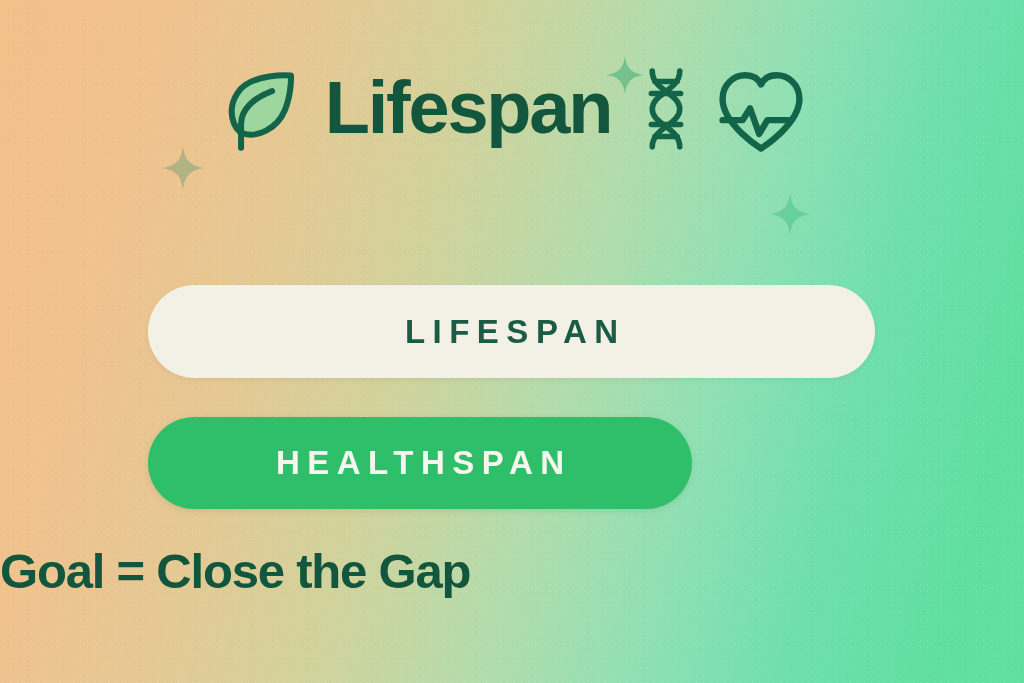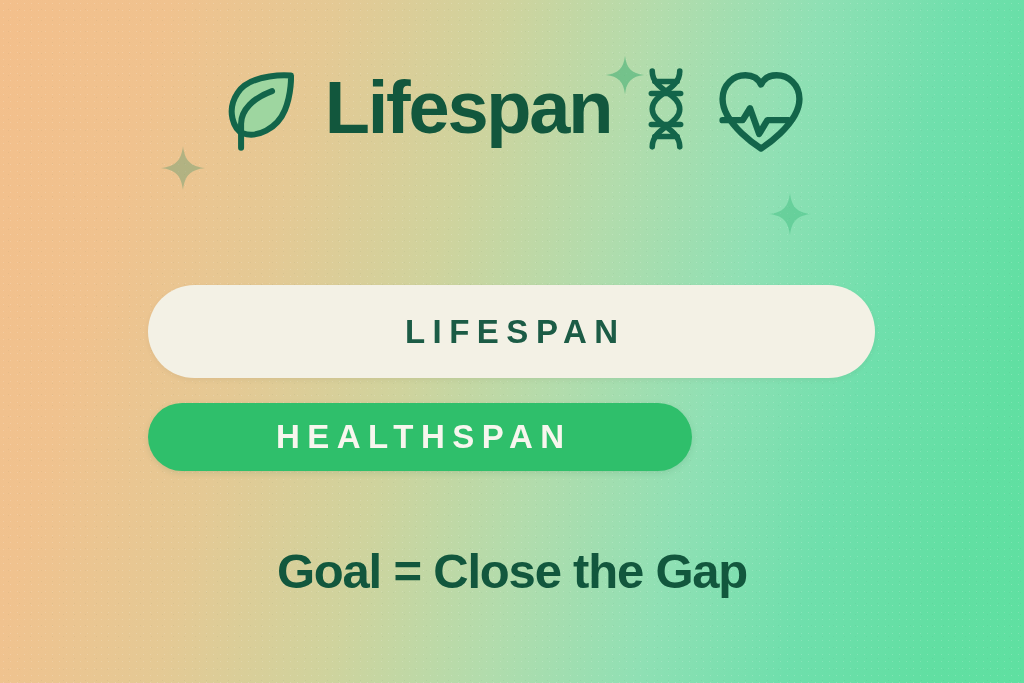--- a/index.html
+++ b/index.html
@@ -86,42 +86,41 @@
     justify-content:center;
     border-radius:48px;
   }
 
   #bar-lifespan{
     width:727px; height:93px;
     background:#f3f1e5;
     box-shadow:0 2px 5px rgba(80,70,40,.07);
   }
   #bar-healthspan{
-    width:544px; height:68px;
-    margin-top:25px;
+    width:544px; height:92px;
+    margin-top:39px;
     background:#2fbf6b;
     box-shadow:0 2px 6px rgba(30,100,60,.13);
   }
 
   .bar-label{
     font-family:"Liberation Sans", sans-serif;
     font-weight:bold;
     font-size:33px;
     letter-spacing:7.5px;
     text-indent:7.5px;
     white-space:nowrap;
   }
   #label-lifespan{ color:#1c5c46; }
   #label-healthspan{ color:#f7f6ee; }
 
   
   #goal-text{
     position:absolute;
     left:0; right:0; top:543px;
-    text-align:center;
     font-family:"Liberation Sans", sans-serif;
     font-weight:bold;
     font-size:49px;
     letter-spacing:-1.2px;
     color:#12573d;
     white-space:nowrap;
   }
 </style>
 </head>
 <body>

